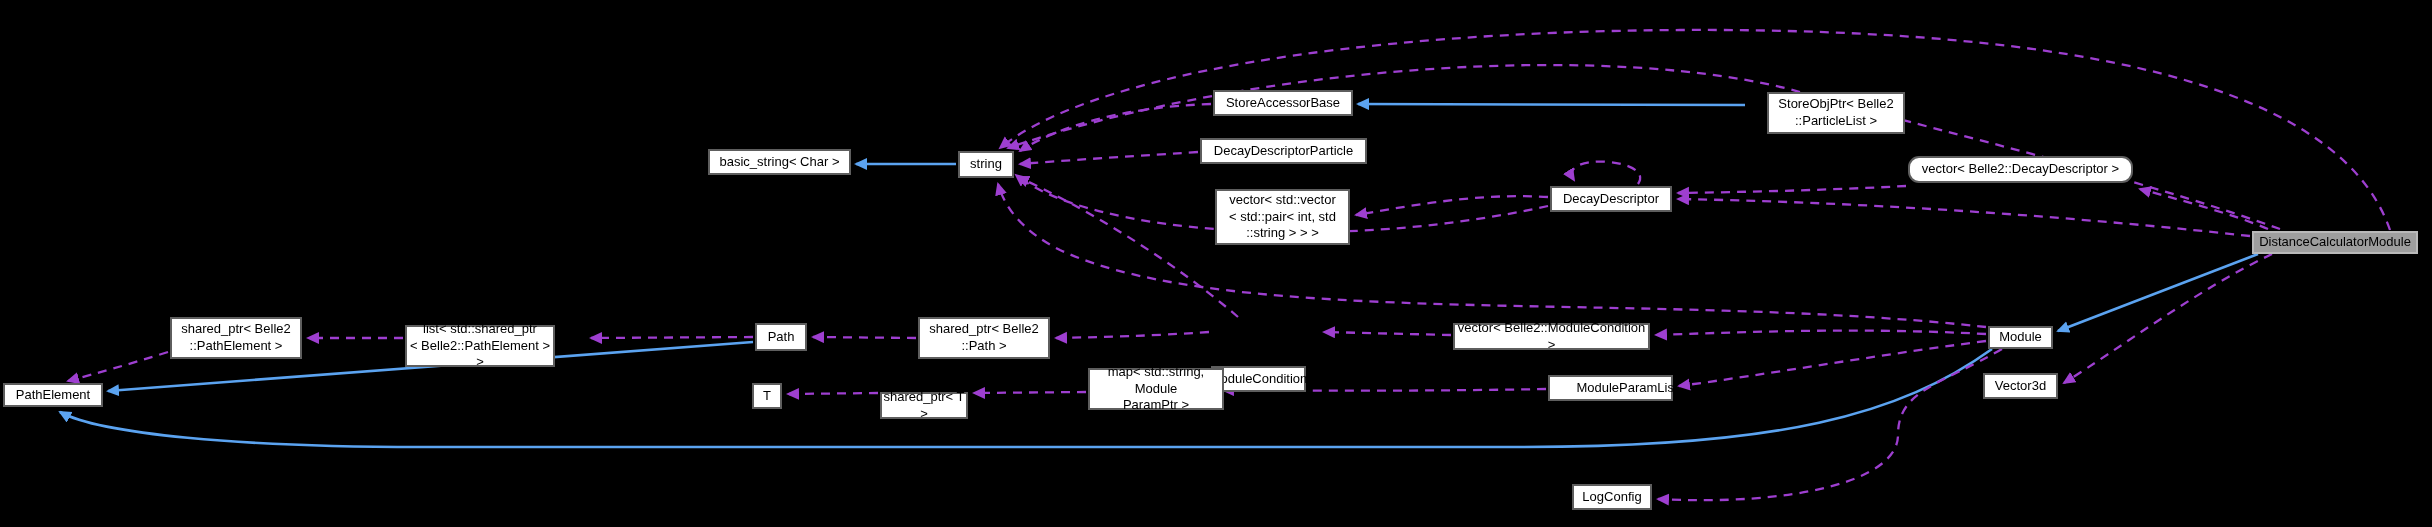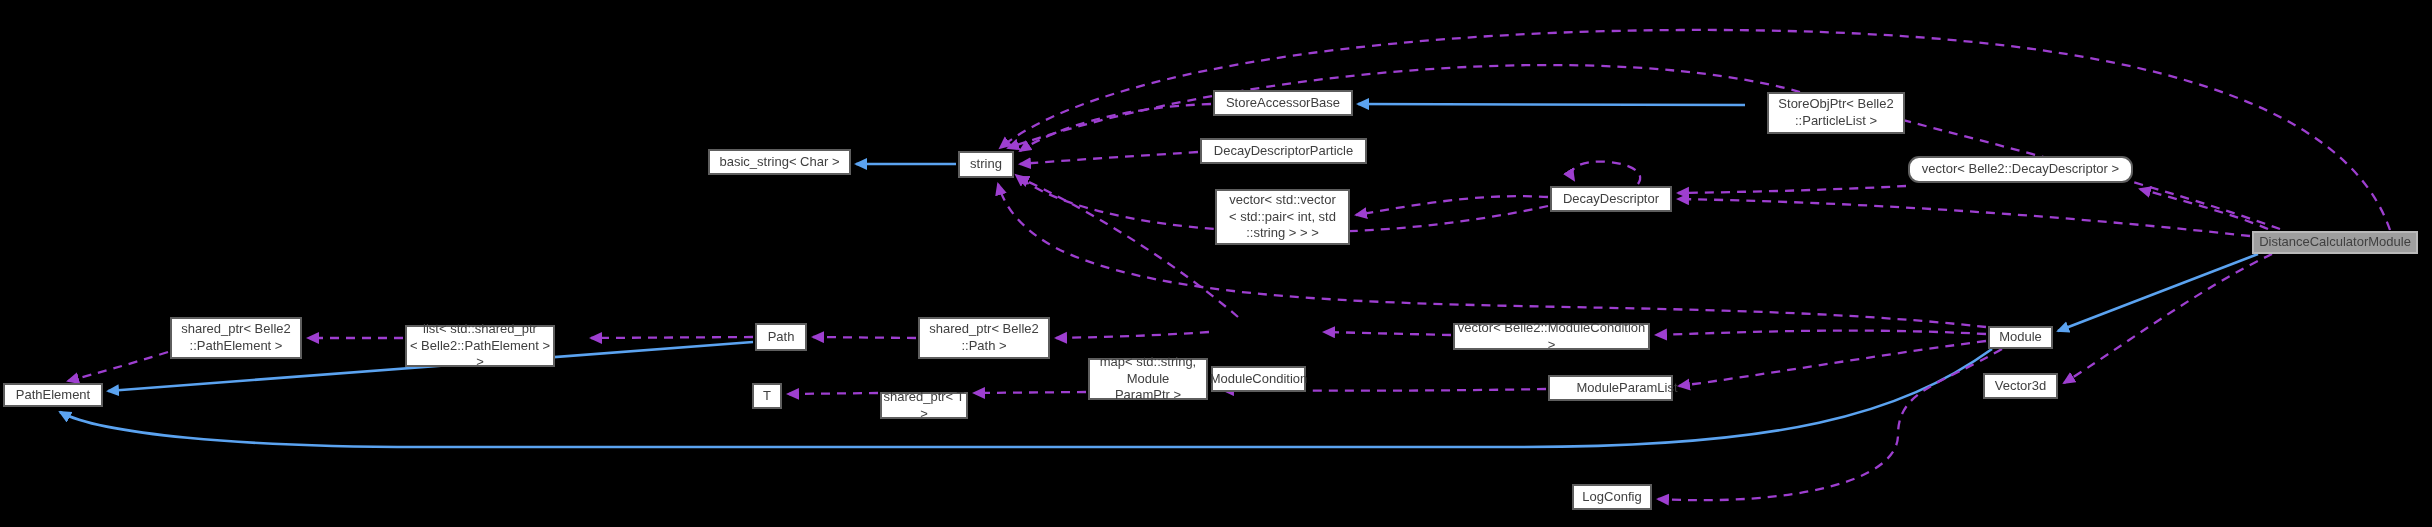--- a/index.html
+++ b/index.html
@@ -1,20 +1,20 @@
 <!DOCTYPE html>
 <html><head>
 <meta charset="utf-8">
 <style>
   html,body{margin:0;padding:0;background:#000;}
   #stage{position:relative;width:2432px;height:527px;background:#000;overflow:hidden;
          font-family:"Liberation Sans","DejaVu Sans",sans-serif;}
   #edges{position:absolute;left:0;top:0;}
   .node{position:absolute;box-sizing:border-box;display:flex;align-items:center;justify-content:center;
-        text-align:center;background:#ffffff;border:2px solid #5e5e5e;color:#404040;
+        text-align:center;background:#ffffff;border:2px solid #5e5e5e;color:#000000;
         font-size:13px;line-height:1.3;white-space:pre-line;cursor:pointer;}
   .node.highlight{background:#9e9e9e;border-color:#b9b9b9;}
   .edge-dashed{fill:none;stroke-dasharray:9 7;stroke-width:2.3px;}
   .edge-solid{fill:none;stroke-width:2.6px;}
 </style>
 </head>
 <body>
 
 <div id="stage" style="background: rgb(0, 0, 0);">
   <svg id="edges" width="2432" height="527" viewBox="0 0 2432 527" xmlns="http://www.w3.org/2000/svg">
@@ -80,18 +80,18 @@
       <div class="node" style="left: 755px; top: 323px; width: 52px; height: 28px;">Path</div>
       <div class="node" style="left: 918px; top: 317px; width: 132px; height: 42px;">shared_ptr&lt; Belle2
 ::Path &gt;</div>
       <div class="node" style="left: 1211px; top: 318px; width: 95px; height: 26px; margin-top: 48px;">ModuleCondition</div>
       <div class="node" style="left: 1453px; top: 323px; width: 197px; height: 27px;">vector&lt; Belle2::ModuleCondition &gt;</div>
       <div class="node" style="left: 1988px; top: 326px; width: 65px; height: 23px;">Module</div>
       <div class="node" style="left: 1983px; top: 373px; width: 75px; height: 26px;">Vector3d</div>
       <div class="node" style="left: 3px; top: 383px; width: 100px; height: 24px;">PathElement</div>
       <div class="node" style="left: 752px; top: 383px; width: 30px; height: 26px;">T</div>
       <div class="node" style="left: 880px; top: 392px; width: 88px; height: 27px;">shared_ptr&lt; T &gt;</div>
-      <div class="node" style="left: 1088px; top: 358px; width: 120px; height: 42px;">map&lt; std::string, Module
+      <div class="node" style="left: 1088px; top: 368px; width: 136px; height: 42px;">map&lt; std::string, Module
 ParamPtr &gt;</div>
       <div class="node" style="left: 1548px; top: 375px; width: 125px; height: 26px; padding-left: 33px;">ModuleParamList</div>
       <div class="node" style="left: 1572px; top: 484px; width: 80px; height: 26px; text-align: right;">LogConfig</div>
     </div>
 </div>
 
 </body></html>

